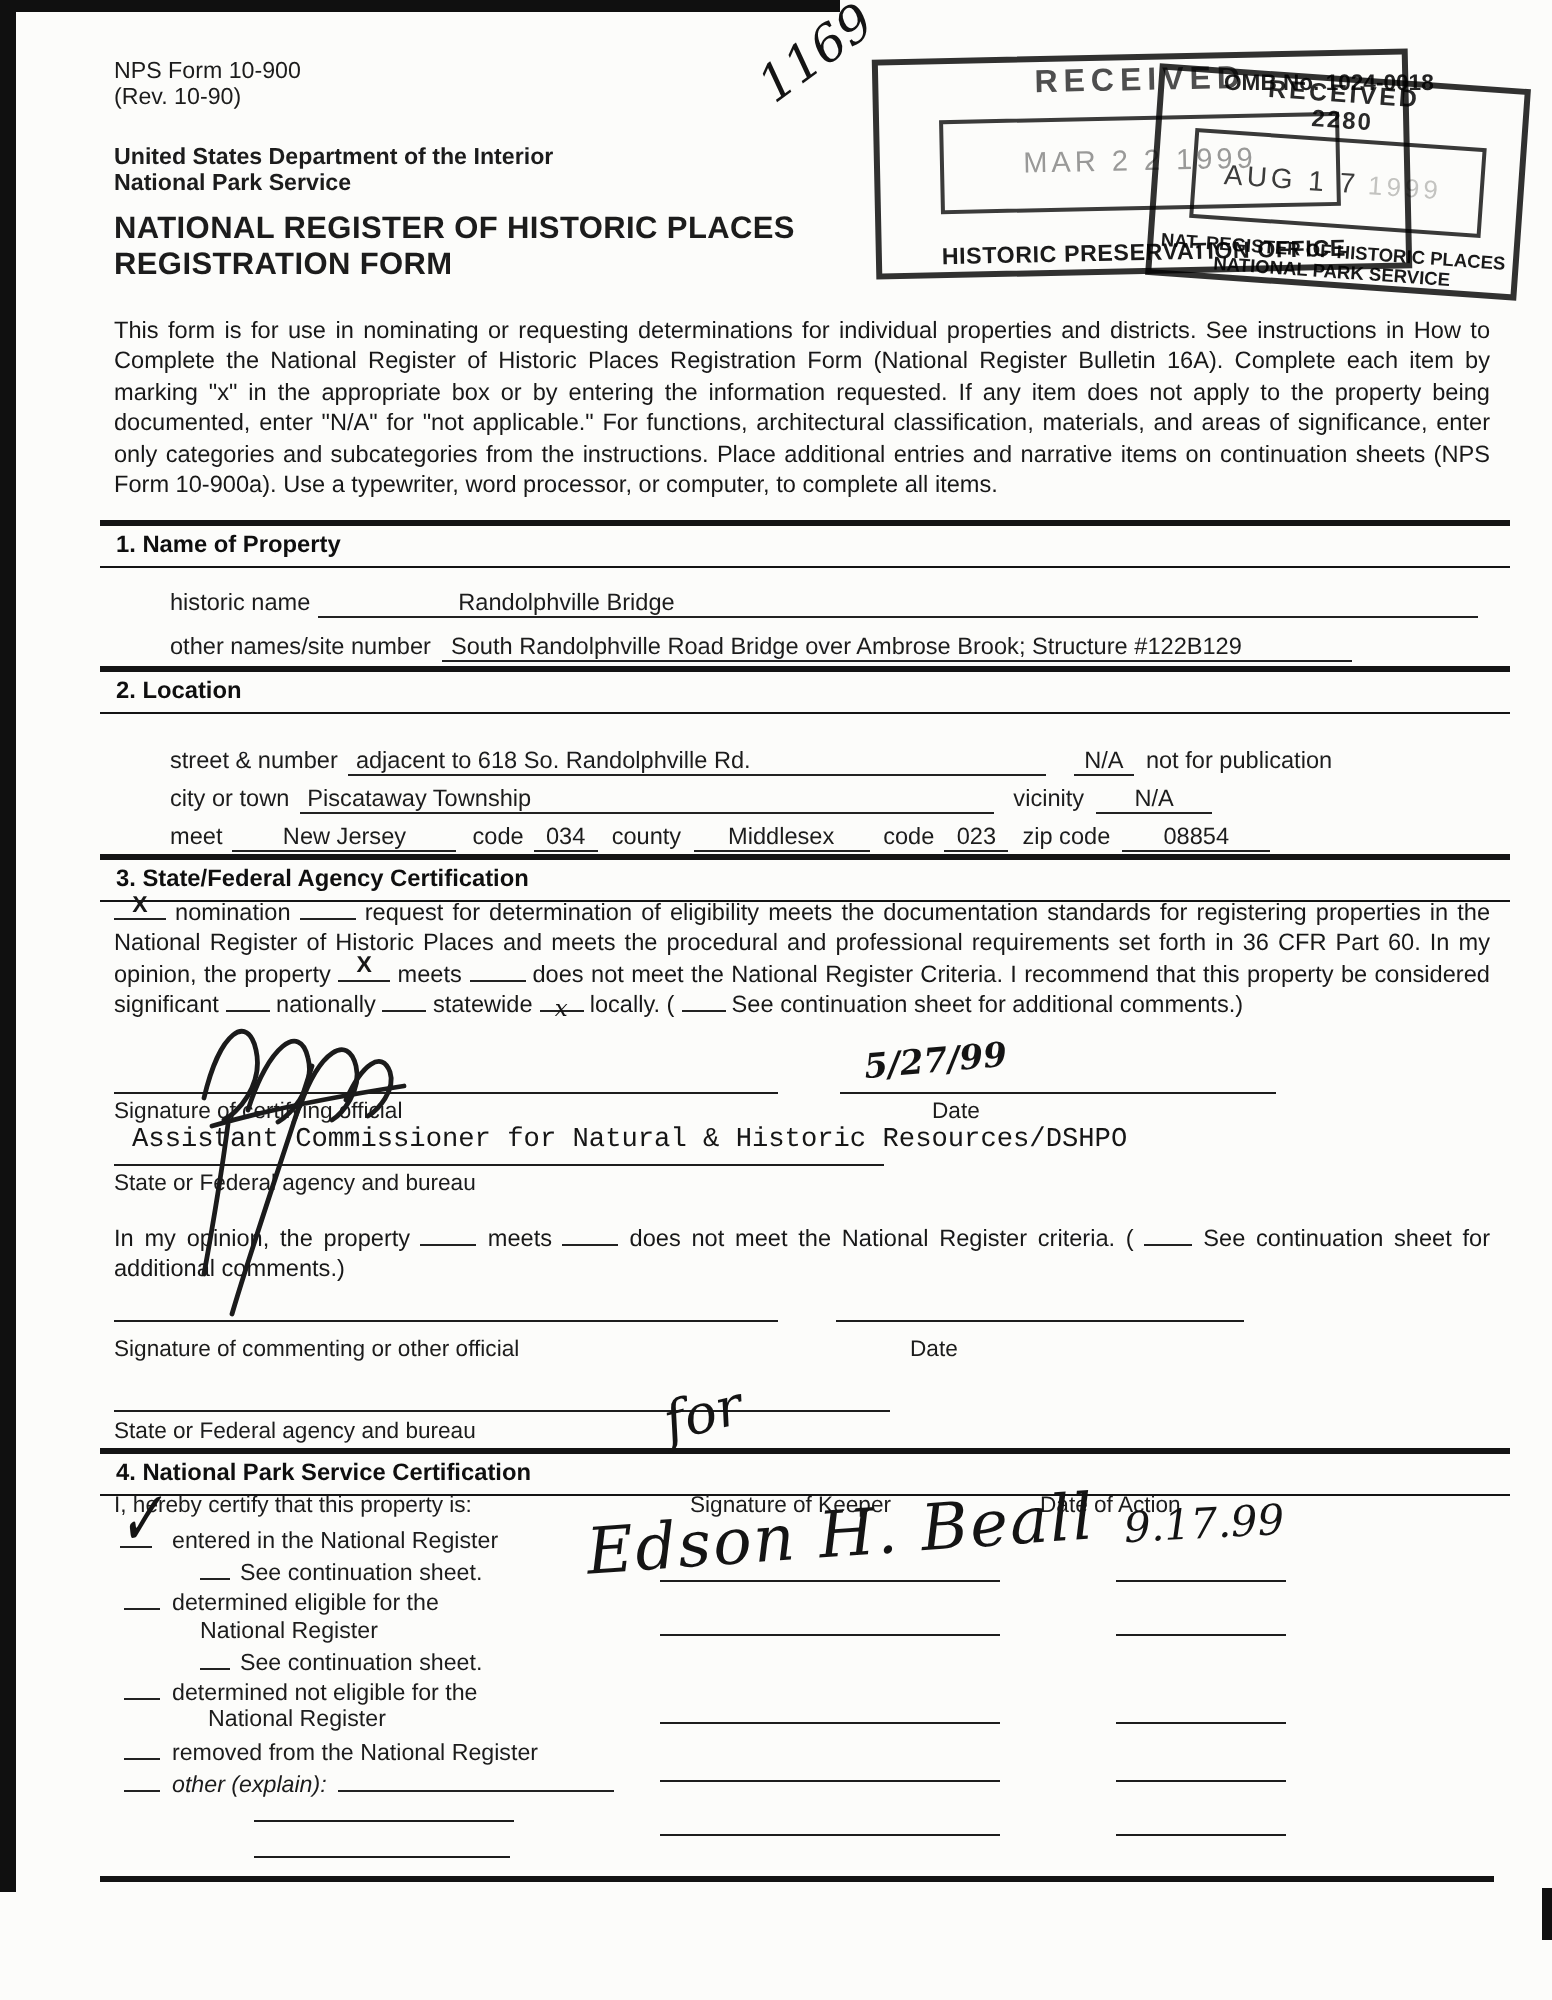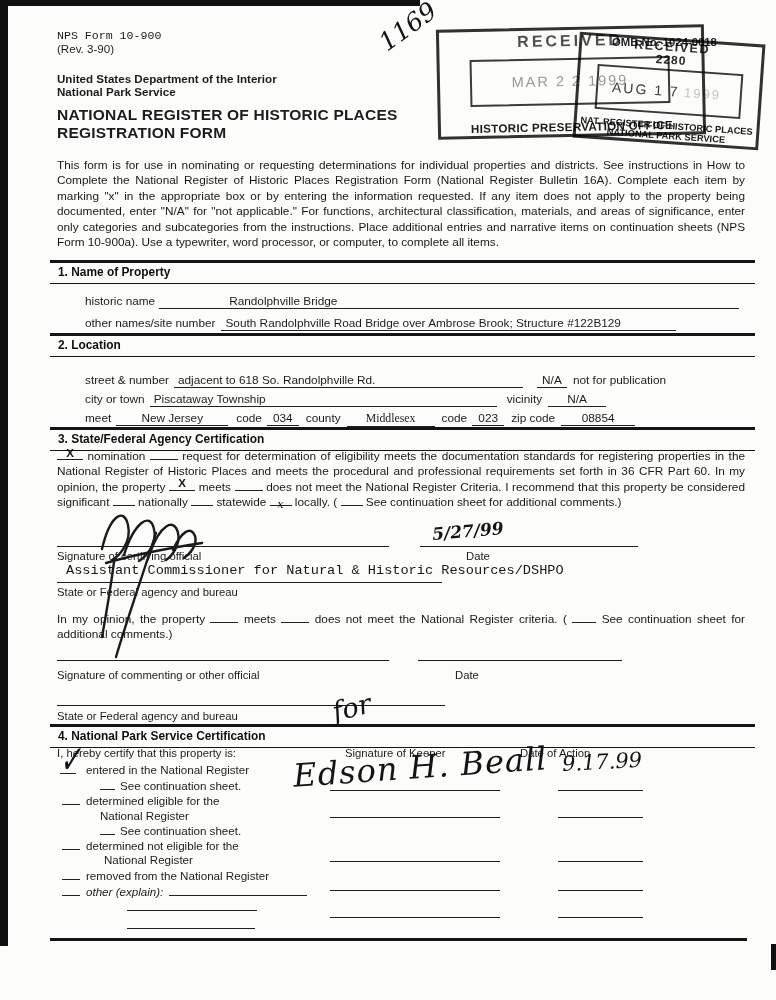--- a/index.html
+++ b/index.html
@@ -34,22 +34,22 @@
 </style>
 </head>
 <body>
 
 <div class="page">
 
   <div class="abs scanbar" style="left:0;top:0;width:8px;height:946px;"></div>
   <div class="abs scanbar" style="left:0;top:0;width:420px;height:6px;"></div>
   <div class="abs scanbar" style="left:771px;top:944px;width:5px;height:26px;"></div>
 
-  <div class="abs sm" style="left:57px;top:29px;font-family:Liberation Mono, monospace;">NPS Form 10-900</div>
-  <div class="abs sm" style="left:57px;top:42px;">(Rev. 3-90)</div>
+  <div class="abs sm" style="left:57px;top:29px;">NPS Form 10-900</div>
+  <div class="abs sm" style="left:57px;top:42px;">(Rev. 10-90)</div>
   <div class="abs sm bold" style="left:57px;top:72px;">United States Department of the Interior</div>
   <div class="abs sm bold" style="left:57px;top:85px;">National Park Service</div>
   <div class="abs title" style="left:57px;top:106px;">NATIONAL REGISTER OF HISTORIC PLACES</div>
   <div class="abs title" style="left:57px;top:124px;">REGISTRATION FORM</div>
 
   <div class="abs hand" style="left:376px;top:12px;font-size:25px;transform:rotate(-36deg);">1169</div>
 
   <div class="abs bold" style="left:612px;top:36px;font-size:11.3px;color:#232323;">OMB No. 1024-0018</div>
 
   <div class="stamp" style="left:437px;top:27px;width:268px;height:110px;transform:rotate(-1.2deg);">
@@ -97,21 +97,21 @@
     <span class="fillv" style="width:343px;margin-left:5px;padding-left:4px;">Piscataway Township</span>
     <span style="margin-left:10px;">vicinity</span>
     <span class="fillv" style="width:58px;margin-left:6px;text-align:center;">N/A</span>
   </div>
   <div class="row" style="left:57px;top:411px;">
     <span>meet</span>
     <span class="fillv" style="width:112px;margin-left:5px;text-align:center;">New Jersey</span>
     <span style="margin-left:8px;">code</span>
     <span class="fillv" style="width:32px;margin-left:5px;text-align:center;">034</span>
     <span style="margin-left:7px;">county</span>
-    <span class="fillv" style="width:88px;margin-left:6px;text-align:center;font-family:Liberation Serif, serif;">Middlesex</span>
+    <span class="fillv" style="width:88px;margin-left:6px;text-align:center;">Middlesex</span>
     <span style="margin-left:7px;">code</span>
     <span class="fillv" style="width:32px;margin-left:5px;text-align:center;">023</span>
     <span style="margin-left:7px;">zip code</span>
     <span class="fillv" style="width:74px;margin-left:6px;text-align:center;">08854</span>
   </div>
 
   <div class="abs secband" style="left:50px;top:427px;width:697px;">3. State/Federal Agency Certification</div>
   <p class="abs para" style="left:57px;top:449px;width:688px;margin:0;">
     <span class="blank" style="width:26px;"><span class="mark">X</span></span>
     <span>nomination</span>

